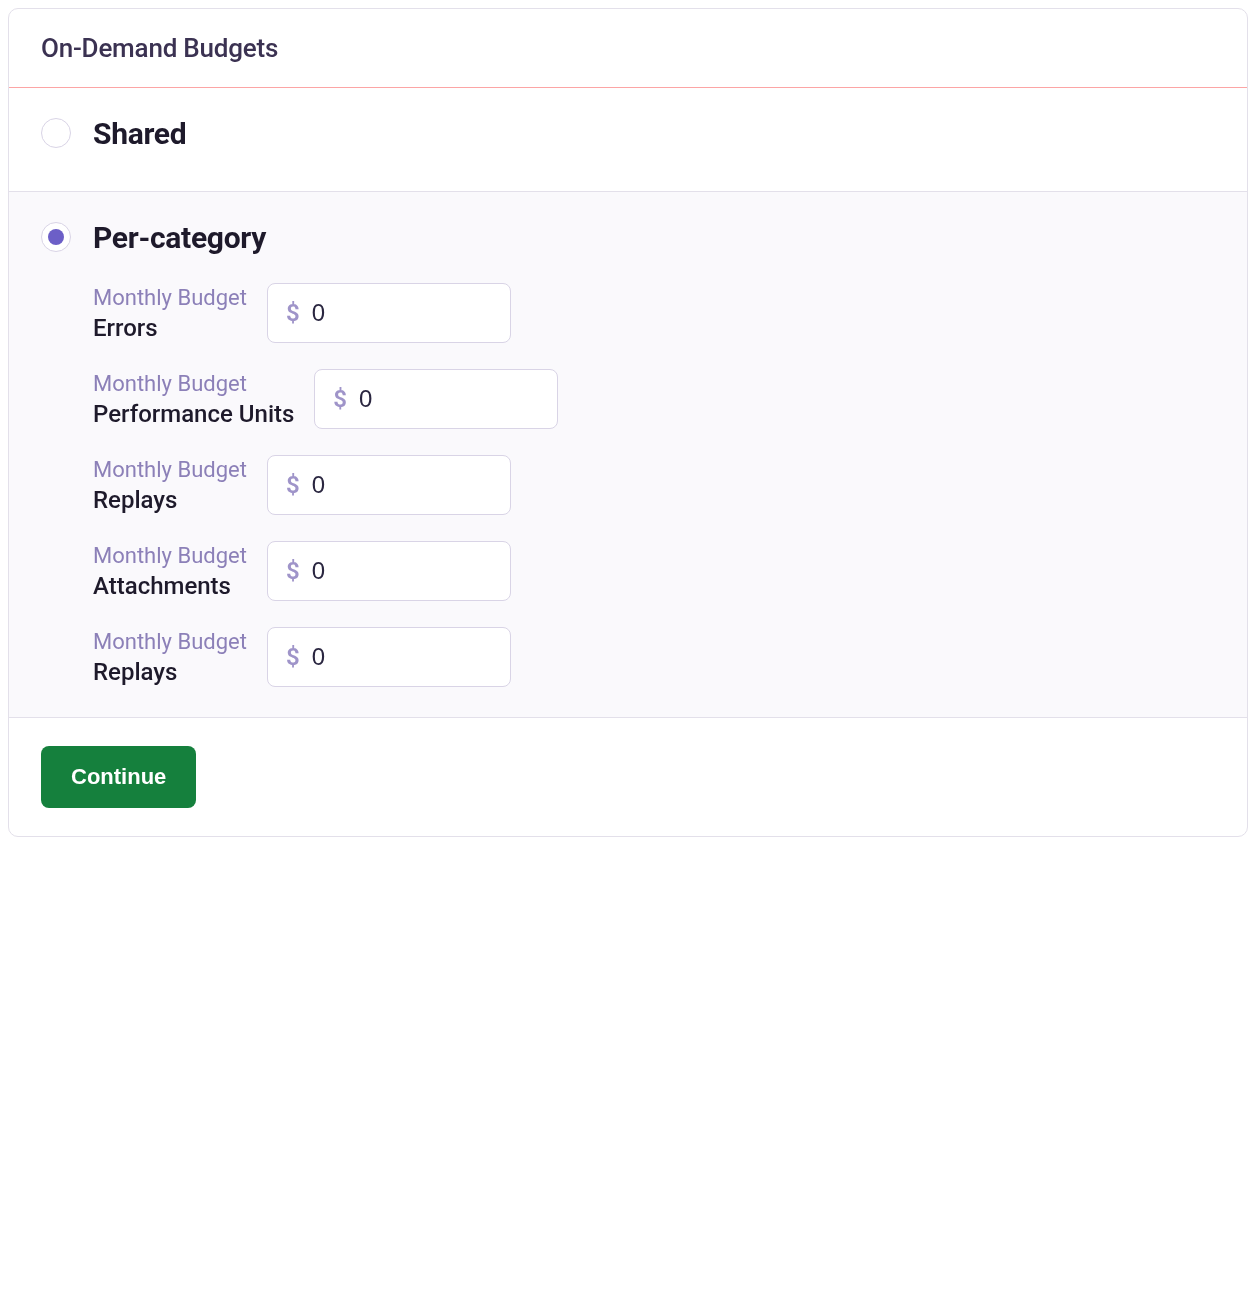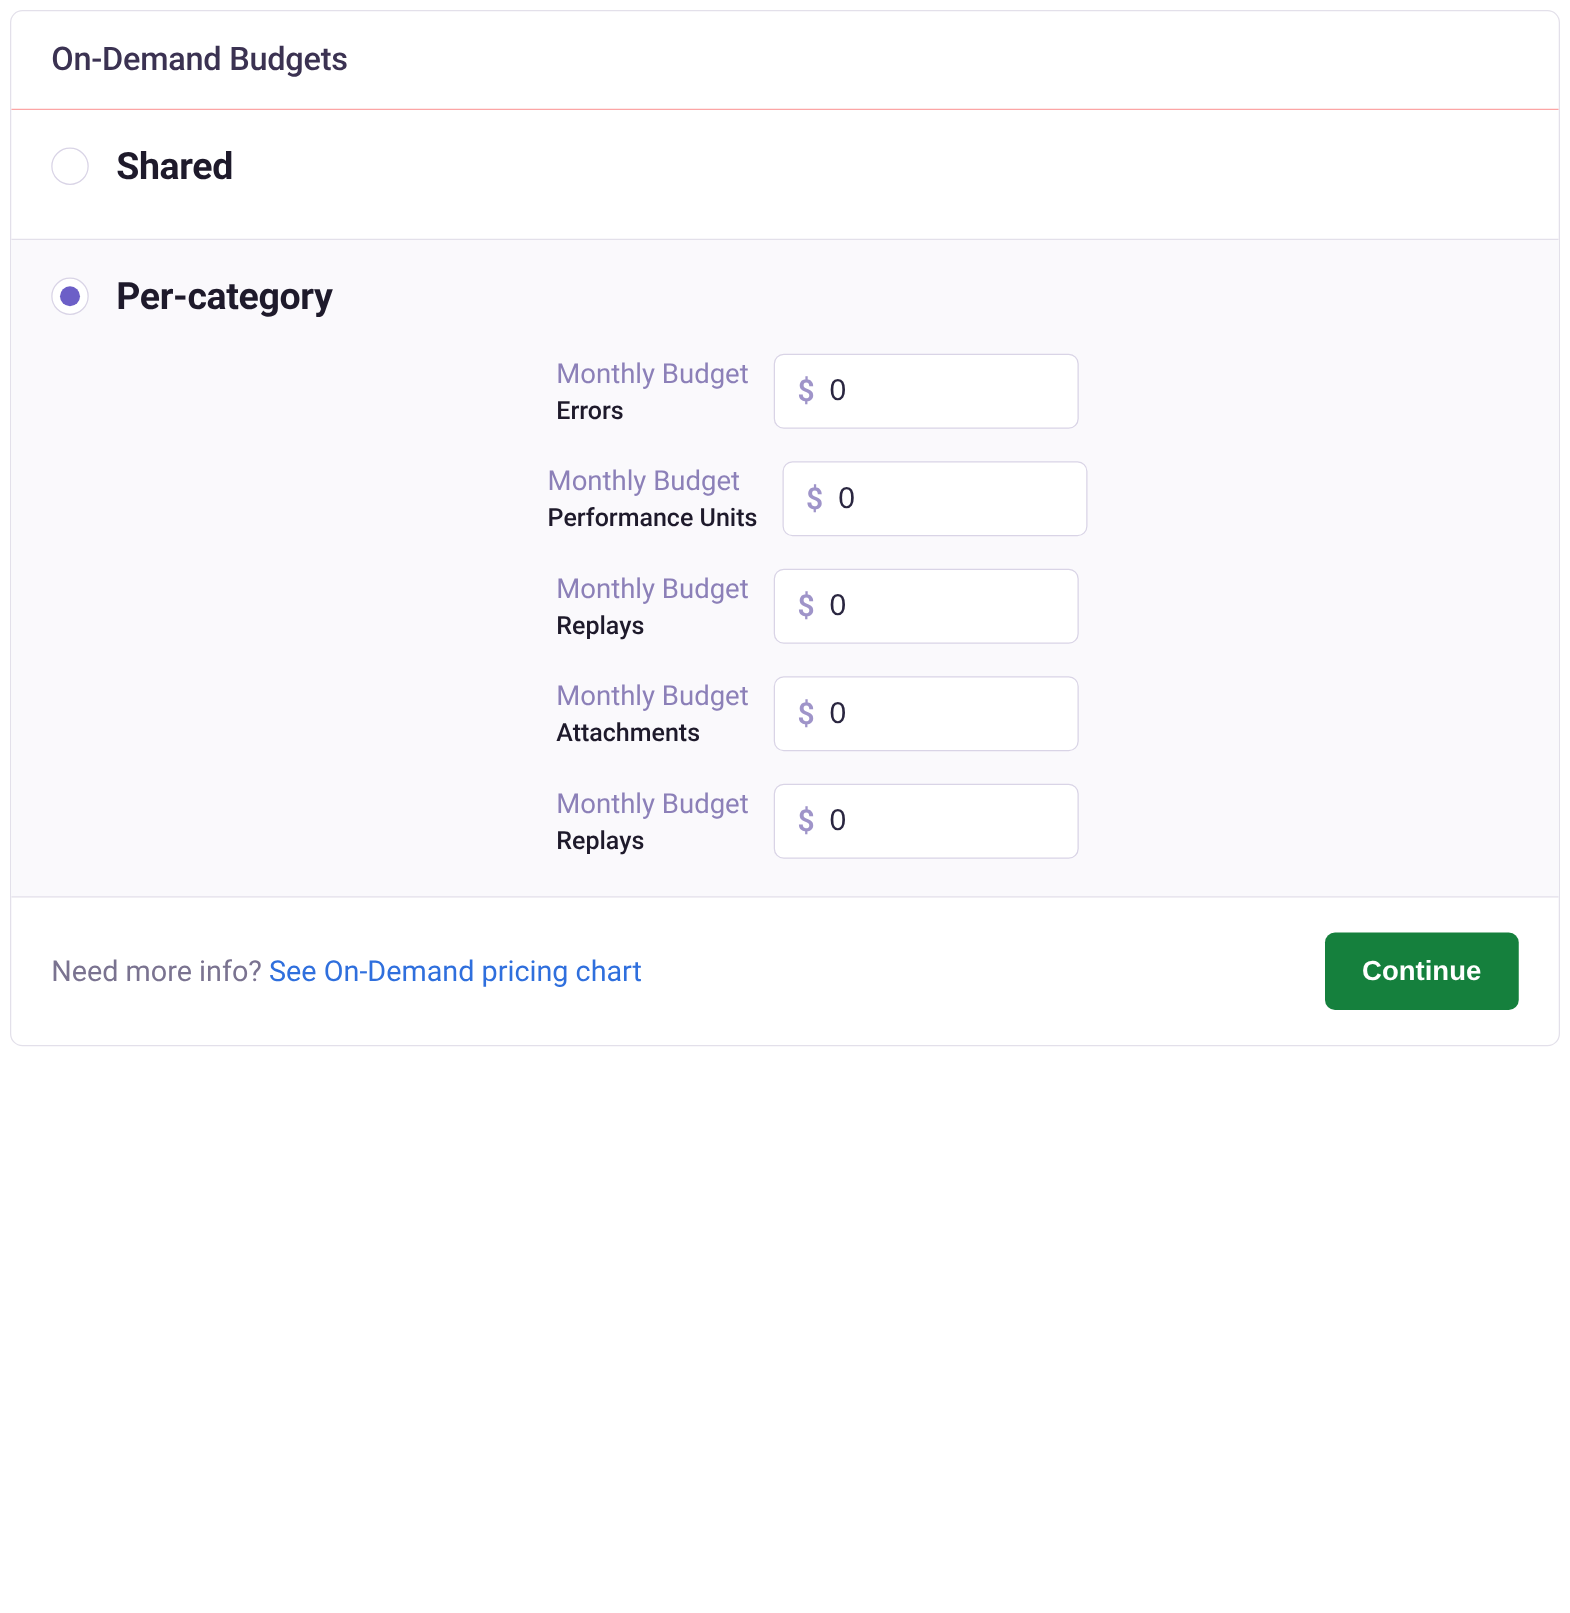--- a/index.html
+++ b/index.html
@@ -76,34 +76,34 @@
     }
     .budget-list {
       margin-top: 28px;
       display: flex;
       flex-direction: column;
       gap: 26px;
     }
     .budget-row {
       display: flex;
       align-items: center;
-      justify-content: center;
+      justify-content: flex-start;
       gap: 20px;
     }
     .budget-labels {
       display: flex;
       flex-direction: column;
       gap: 4px;
     }
     .budget-prefix {
       font-size: 22px;
       color: #8c80b8;
     }
     .budget-name {
-      font-size: 20px;
+      font-size: 24px;
       color: #1e1a2b;
       font-weight: 500;
     }
     .input-wrap {
       display: flex;
       align-items: center;
       border: 1px solid #d9d4e6;
       border-radius: 8px;
       background: #fff;
       height: 60px;
@@ -226,18 +226,15 @@
             <span class="dollar-sign">$</span>
             <input class="input-value" value="0" style="">
           </div>
         </div>
 
       </div>
     </div>
   </div>
 
   <div class="panel-footer">
-    <div class="footer-text">
-      <span>Need more info? </span><a class="footer-link">See On-Demand pricing chart</a>
-    </div>
     <button class="continue-btn">Continue</button>
   </div>
 </div>
 
 </body></html>

